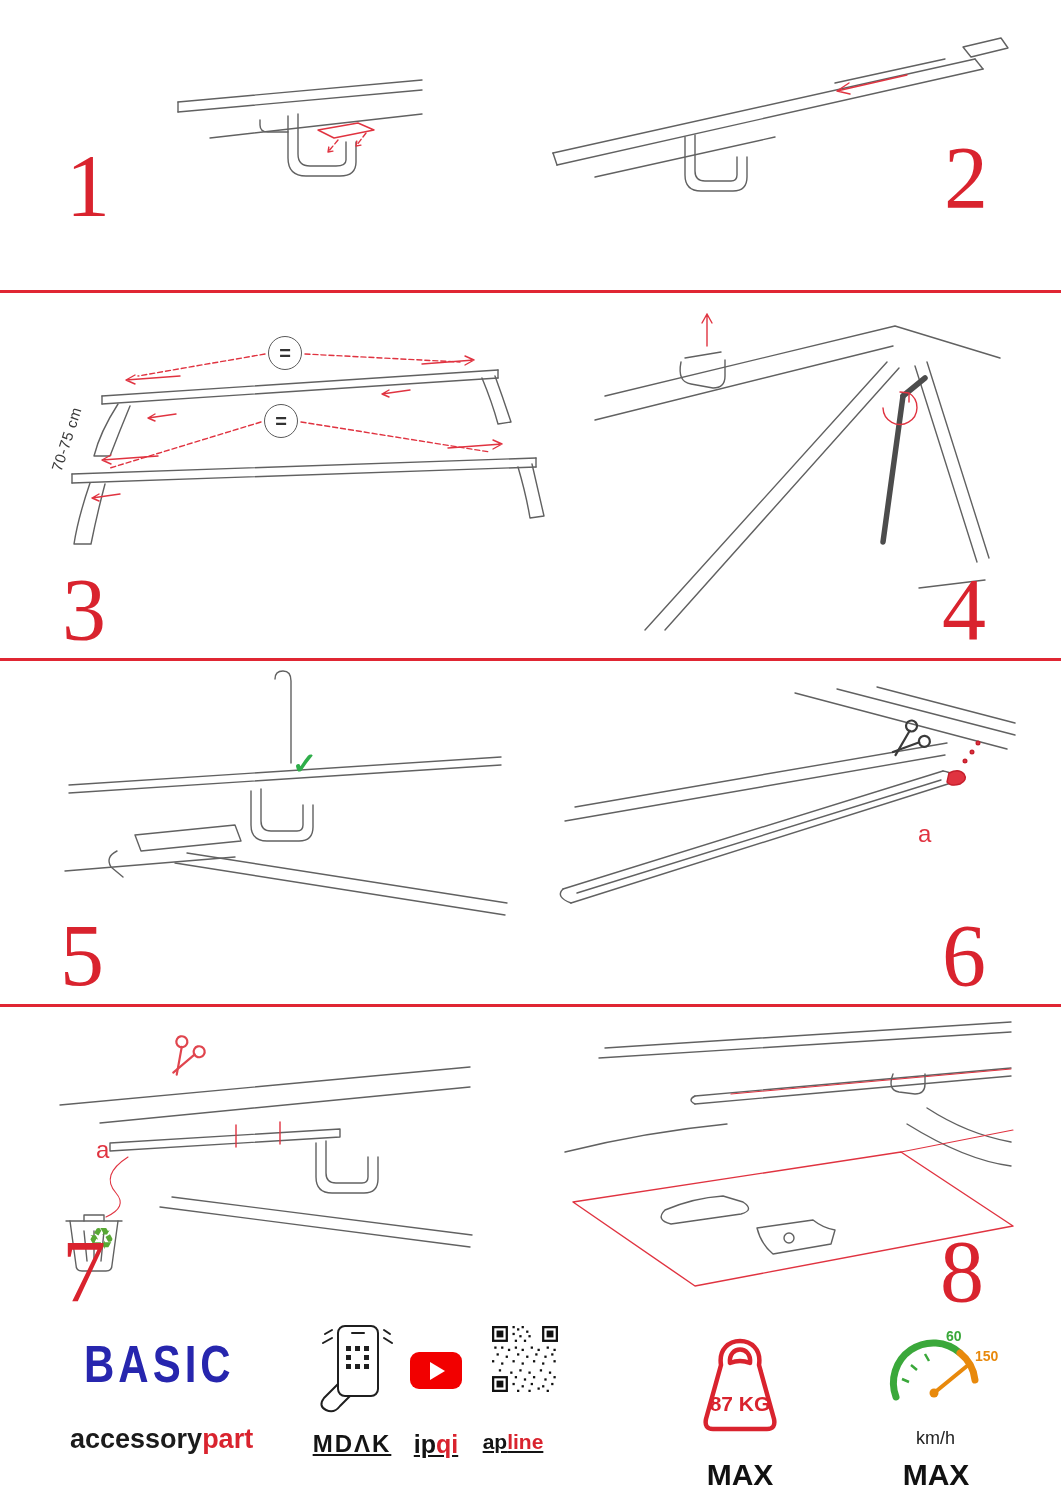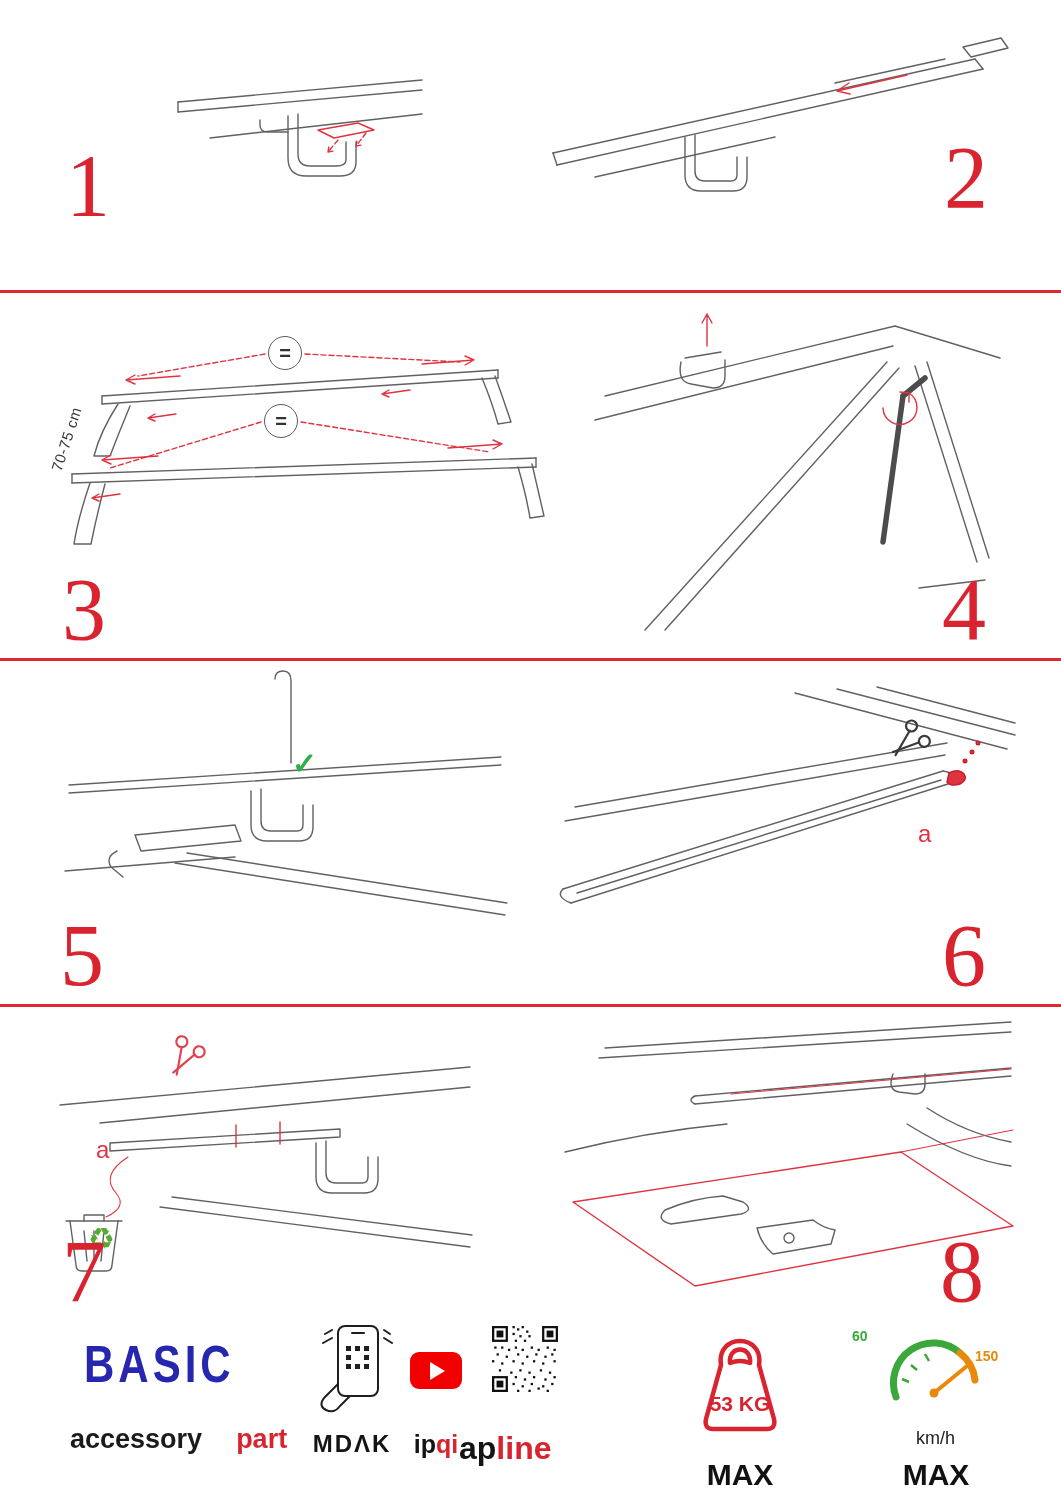--- a/index.html
+++ b/index.html
@@ -23,23 +23,23 @@
   .check { position:absolute; font-size:30px; font-weight:bold; color:#2fae4a; }
   .recycle { position:absolute; font-size:30px; color:#58a834; line-height:1; }
   .scissors { position:absolute; overflow:visible; }
   .scissors * { fill:none; stroke-width:2.2; stroke-linecap:round; }
   .scissors.dark * { stroke:#3a3a3a; }
   .scissors.redsc * { stroke:#e0454e; }
   
   .series-logo { position:absolute; left:84px; top:1336px; font-size:42px; font-weight:600;
                  letter-spacing:4px; color:#2726ae; transform:scaleY(1.22); transform-origin:top left; }
   .brandmark { position:absolute; left:70px; top:1424px; font-size:27px; font-weight:700; color:#1b1b1b; }
-  .brandmark .redpart { color:#d9232e;margin-left:34px; }
+  .brandmark .redpart { color:#d9232e; }
   .icon-caption { position:absolute; text-align:center; font-size:24px; font-weight:700;
-                  letter-spacing:2px; color:#141414; }
+                  letter-spacing:2px; color:#141414;text-decoration:underline; }
   .icon-caption.light { font-weight:600; letter-spacing:0; }
   .icon-caption .redpart { color:#d9232e; }
   .yt-badge { position:absolute; left:410px; top:1352px; width:52px; height:37px; background:#f20000;
               border-radius:9px; display:flex; align-items:center; justify-content:center; }
   .yt-play { width:0; height:0; border-left:15px solid #fff; border-top:9px solid transparent; border-bottom:9px solid transparent; margin-left:3px; }
   .phone-icon * { fill:none; stroke:#1f1f1f; stroke-width:2; stroke-linecap:round; stroke-linejoin:round; }
   .phone-icon .mod { fill:#1f1f1f; stroke:none; }
   .qr-icon .qrm { fill:#101010; stroke:none; }
   .weight-icon * { fill:none; stroke:#d9232e; stroke-width:4.5; stroke-linejoin:round; }
   .max-load-value { position:absolute; left:690px; top:1392px; width:100px; text-align:center;
@@ -305,34 +305,34 @@
     <rect class="qrm" x="9" y="25" width="1" height="1"></rect>
       <rect class="qrm" x="13" y="26" width="1" height="1"></rect>
       <rect class="qrm" x="17" y="25" width="1" height="1"></rect>
       <rect class="qrm" x="22" y="26" width="1" height="1"></rect>
       <rect class="qrm" x="26" y="25" width="1" height="1"></rect>
     <rect class="qrm" x="11" y="28" width="1" height="1"></rect>
       <rect class="qrm" x="16" y="28" width="1" height="1"></rect>
       <rect class="qrm" x="20" y="27" width="1" height="1"></rect>
       <rect class="qrm" x="24" y="28" width="1" height="1"></rect>
   </svg>
-  <div class="icon-caption light" style="left:459px; top:1430px; width:80px; font-size:32px;"><span>ap</span><span class="redpart">line</span></div>
+  <div class="icon-caption light" style="left:473px; top:1430px; width:80px; font-size:21px;"><span>ap</span><span class="redpart">line</span></div>
 
   <svg class="weight-icon" style="position:absolute; left:690px; top:1325px; overflow:visible;" width="100" height="112" viewBox="0 0 100 112">
     <path d="M31 40 C26 8 74 8 69 40 L84 94 Q86 104 77 104 H23 Q14 104 16 94 Z"></path>
     <path d="M40 38 C38 20 62 20 60 38 Q50 34 40 38 Z"></path>
   </svg>
-  <div class="max-load-value">53 KG</div>
+  <div class="max-load-value">87 KG</div>
   <div class="max-text" style="left:690px; top:1448px;">MAX</div>
 
   <svg class="speed-icon" style="position:absolute; left:878px; top:1325px; overflow:visible;" width="115" height="95" viewBox="0 0 115 95">
     <path class="arc-green" d="M18 72 A40 40 0 0 1 82 28"></path>
     <path class="arc-orange" d="M82 28 A40 40 0 0 1 97 55"></path>
     <path class="tick" d="M24 54 L31 57 M33 40 L39 45 M47 29 L51 36"></path>
     <path class="needle" d="M56 68 L89 41"></path>
     <circle class="pivot" cx="56" cy="68" r="4.5"></circle>
   </svg>
-  <div class="speed-small" style="left:852px; top:1328px; color:#3aa83a;">60</div>
+  <div class="speed-small" style="left:946px; top:1328px; color:#3aa83a;">60</div>
   <div class="speed-small" style="left:975px; top:1348px; color:#e8890c;">150</div>
   <div class="speed-unit">km/h</div>
   <div class="max-text" style="left:886px; top:1448px;">MAX</div>
 
 </div>
 
 </body></html>

